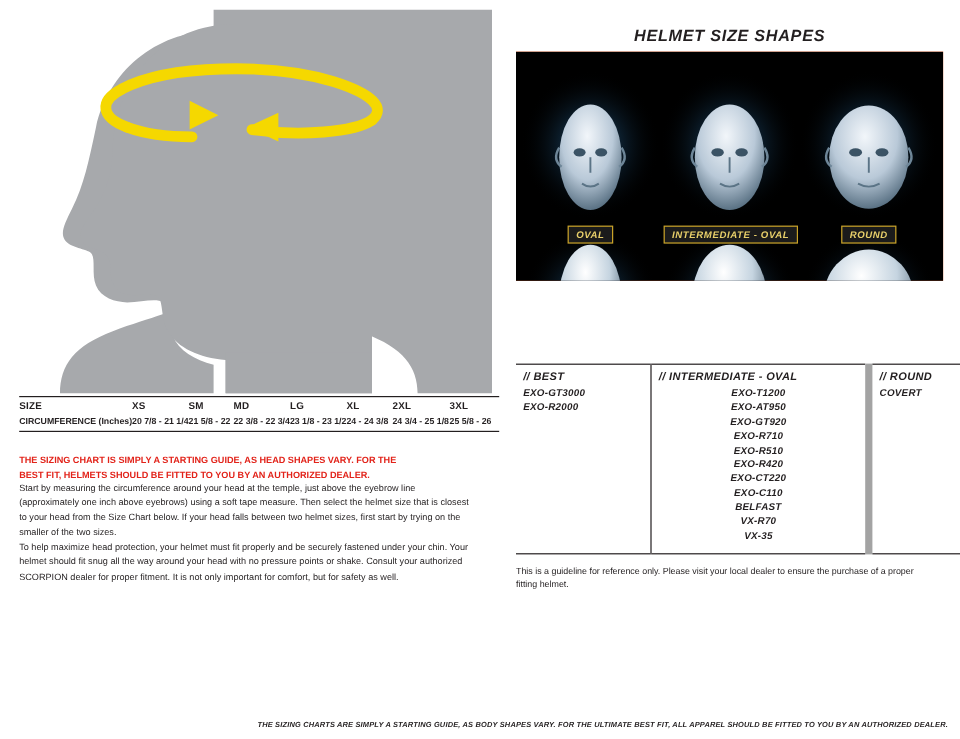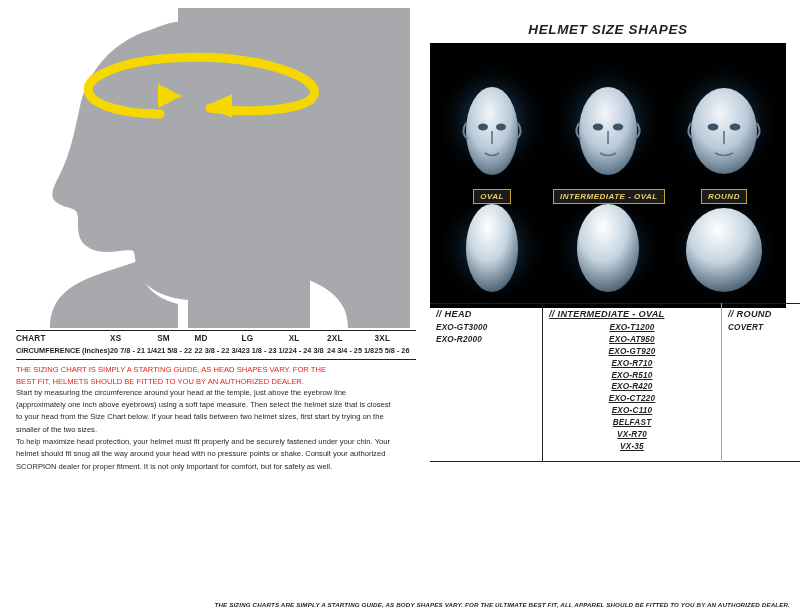--- a/index.html
+++ b/index.html
@@ -73,23 +73,23 @@
     line-height: 1.25;
   }
   .sc-rule2 {
     border-top: 1.2px solid #231f20;
     width: 400px;
     margin-top: 4px;
   }
   .sc-warning {
     color: #e2231a;
     font-size: 7.6px;
-    font-weight: normal;
+    font-weight: bold;
     line-height: 1.5;
-    margin-top: 4px;
+    margin-top: 18px;
     width: 330px;
   }
 
   .sec-title {
     font-size: 13.5px;
     font-weight: bold;
     margin: 12px 0 3px 0;
     letter-spacing: .2px;
   }
   .sec-body {
@@ -107,21 +107,21 @@
   .shapes-title {
     text-align: center;
     font-size: 13.5px;
     font-weight: bold;
     font-style: italic;
     letter-spacing: .6px;
     margin-bottom: 6px;
   }
   .shapes-img {
     width: 356px;
-    height: 265px;
+    height: 191px;
     background: #c2410c;
     position: relative;
     overflow: hidden;
   }
   .headcell {
     position: absolute;
     width: 110px;
     text-align: center;
   }
   .shape-label {
@@ -156,23 +156,22 @@
     border-top: 1.5px solid #231f20;
     border-bottom: 1.5px solid #231f20;
     table-layout: fixed;
   }
   .guide-table td {
     vertical-align: top;
     padding: 5px 6px 8px 6px;
   }
   .guide-table td.col-mid {
     border-left: 1px solid #231f20;
-    border-right: 1px solid #a3a3a3;
+    border-right: 6px solid #a3a3a3;
     text-align: center;
-    text-decoration: underline;
   }
   .guide-col-head {
     font-size: 9.2px;
     font-weight: bold;
     font-style: italic;
     letter-spacing: .3px;
     margin-bottom: 3px;
   }
   .guide-item {
     font-size: 8.2px;
@@ -268,21 +267,21 @@
         <path fill="none" stroke="#f5d800" stroke-width="9" stroke-linecap="round" d="M96,98 C112,104 132,106 150,106"></path>
       </g>
     </svg>
   </div>
 
   <div class="size-chart">
     <div class="sc-rule"></div>
     <table class="sc-table">
       <thead>
         <tr class="sc-head">
-          <th style="width:90px">CHART</th>
+          <th style="width:90px">SIZE</th>
           <th style="width:38px">XS</th>
           <th style="width:40px">SM</th>
           <th style="width:46px">MD</th>
           <th style="width:46px">LG</th>
           <th style="width:42px">XL</th>
           <th style="width:48px">2XL</th>
           <th style="width:48px">3XL</th>
         </tr>
       </thead>
       <tbody>
@@ -378,21 +377,21 @@
         <span class="shape-label">ROUND</span>
       </div>
     </div>
   </div>
 
   <div class="guide">
     <table class="guide-table">
       <tbody>
           <tr>
         <td style="width:100px">
-          <div class="guide-col-head">// HEAD</div>
+          <div class="guide-col-head">// BEST</div>
           <div class="guide-item">EXO-GT3000</div>
           <div class="guide-item">EXO-R2000</div>
         </td>
         <td class="col-mid" style="width:166px">
           <div class="guide-col-head" style="text-align:left">// INTERMEDIATE - OVAL</div>
           <div class="guide-item">EXO-T1200</div>
           <div class="guide-item">EXO-AT950</div>
           <div class="guide-item">EXO-GT920</div>
           <div class="guide-item">EXO-R710</div>
           <div class="guide-item">EXO-R510</div>
@@ -403,17 +402,18 @@
           <div class="guide-item">VX-R70</div>
           <div class="guide-item">VX-35</div>
         </td>
         <td style="width:90px">
           <div class="guide-col-head">// ROUND</div>
           <div class="guide-item">COVERT</div>
         </td>
       </tr>
     </tbody>
       </table>
+    <div class="guide-note">This is a guideline for reference only. Please visit your local dealer to ensure the purchase of a proper fitting helmet.</div>
   </div>
 
   <div class="footer">THE SIZING CHARTS ARE SIMPLY A STARTING GUIDE, AS BODY SHAPES VARY. FOR THE ULTIMATE BEST FIT, ALL APPAREL SHOULD BE FITTED TO YOU BY AN AUTHORIZED DEALER.</div>
 
 </div>
 
 </body></html>

